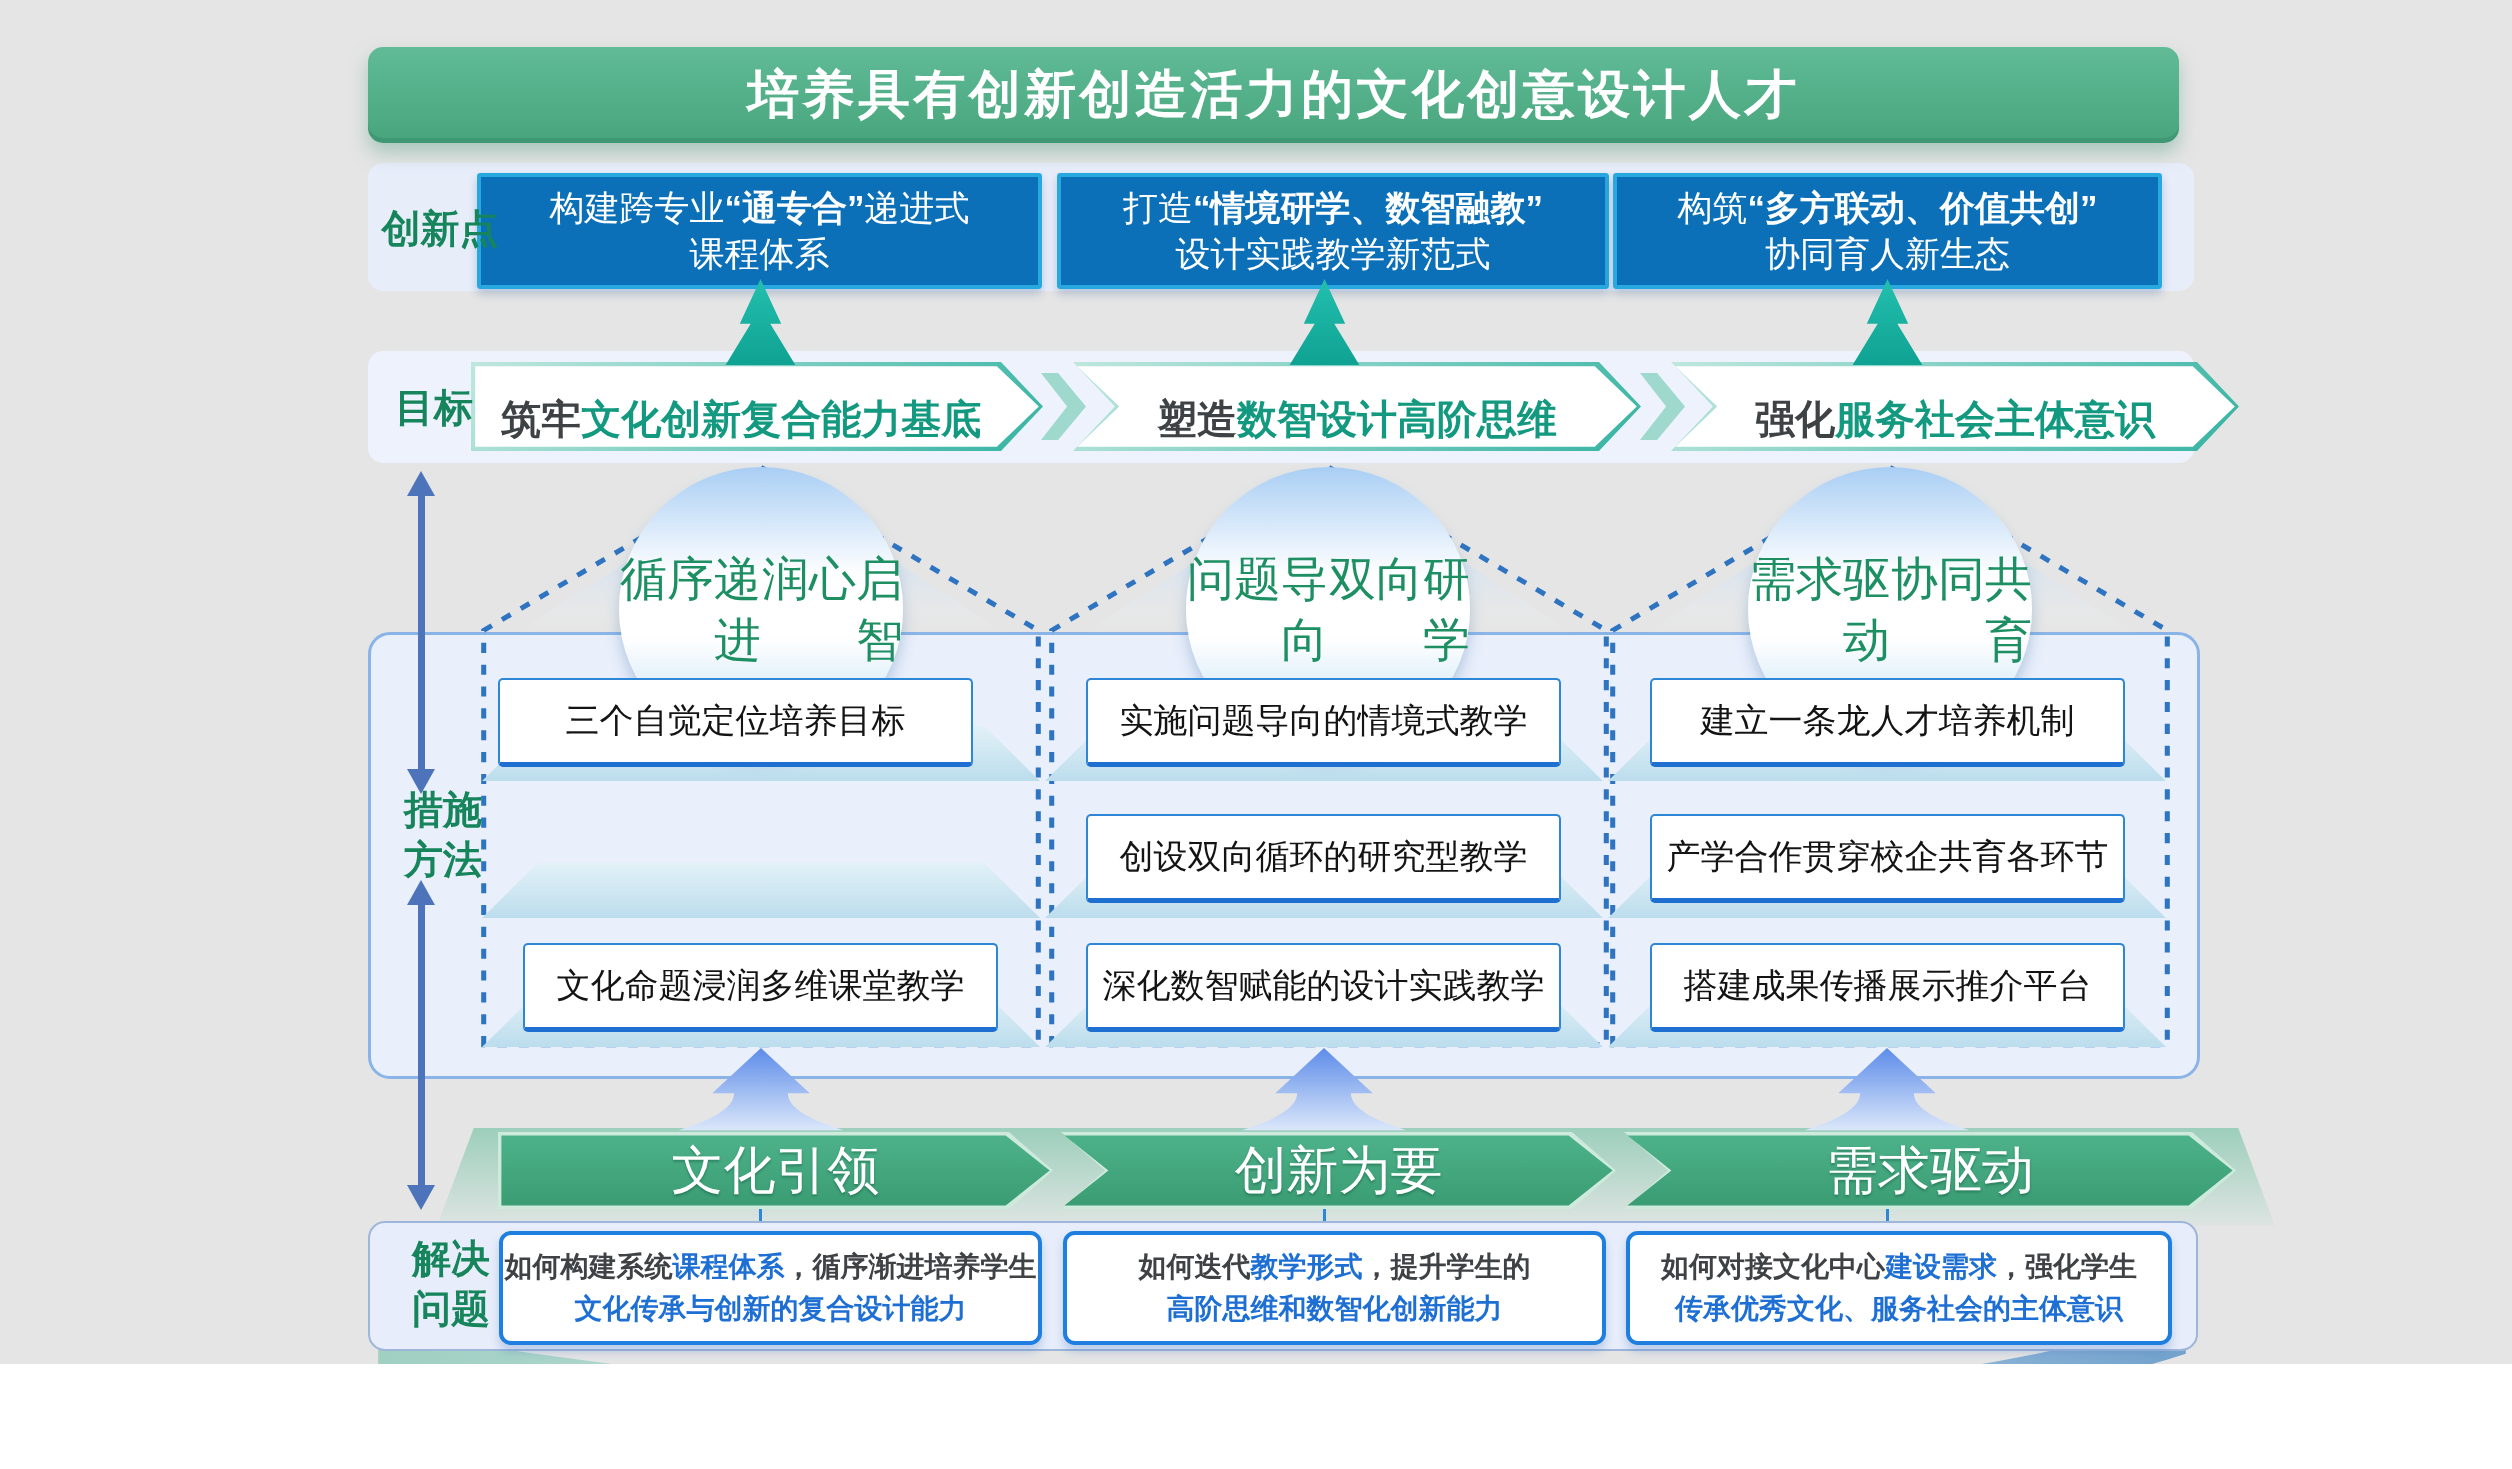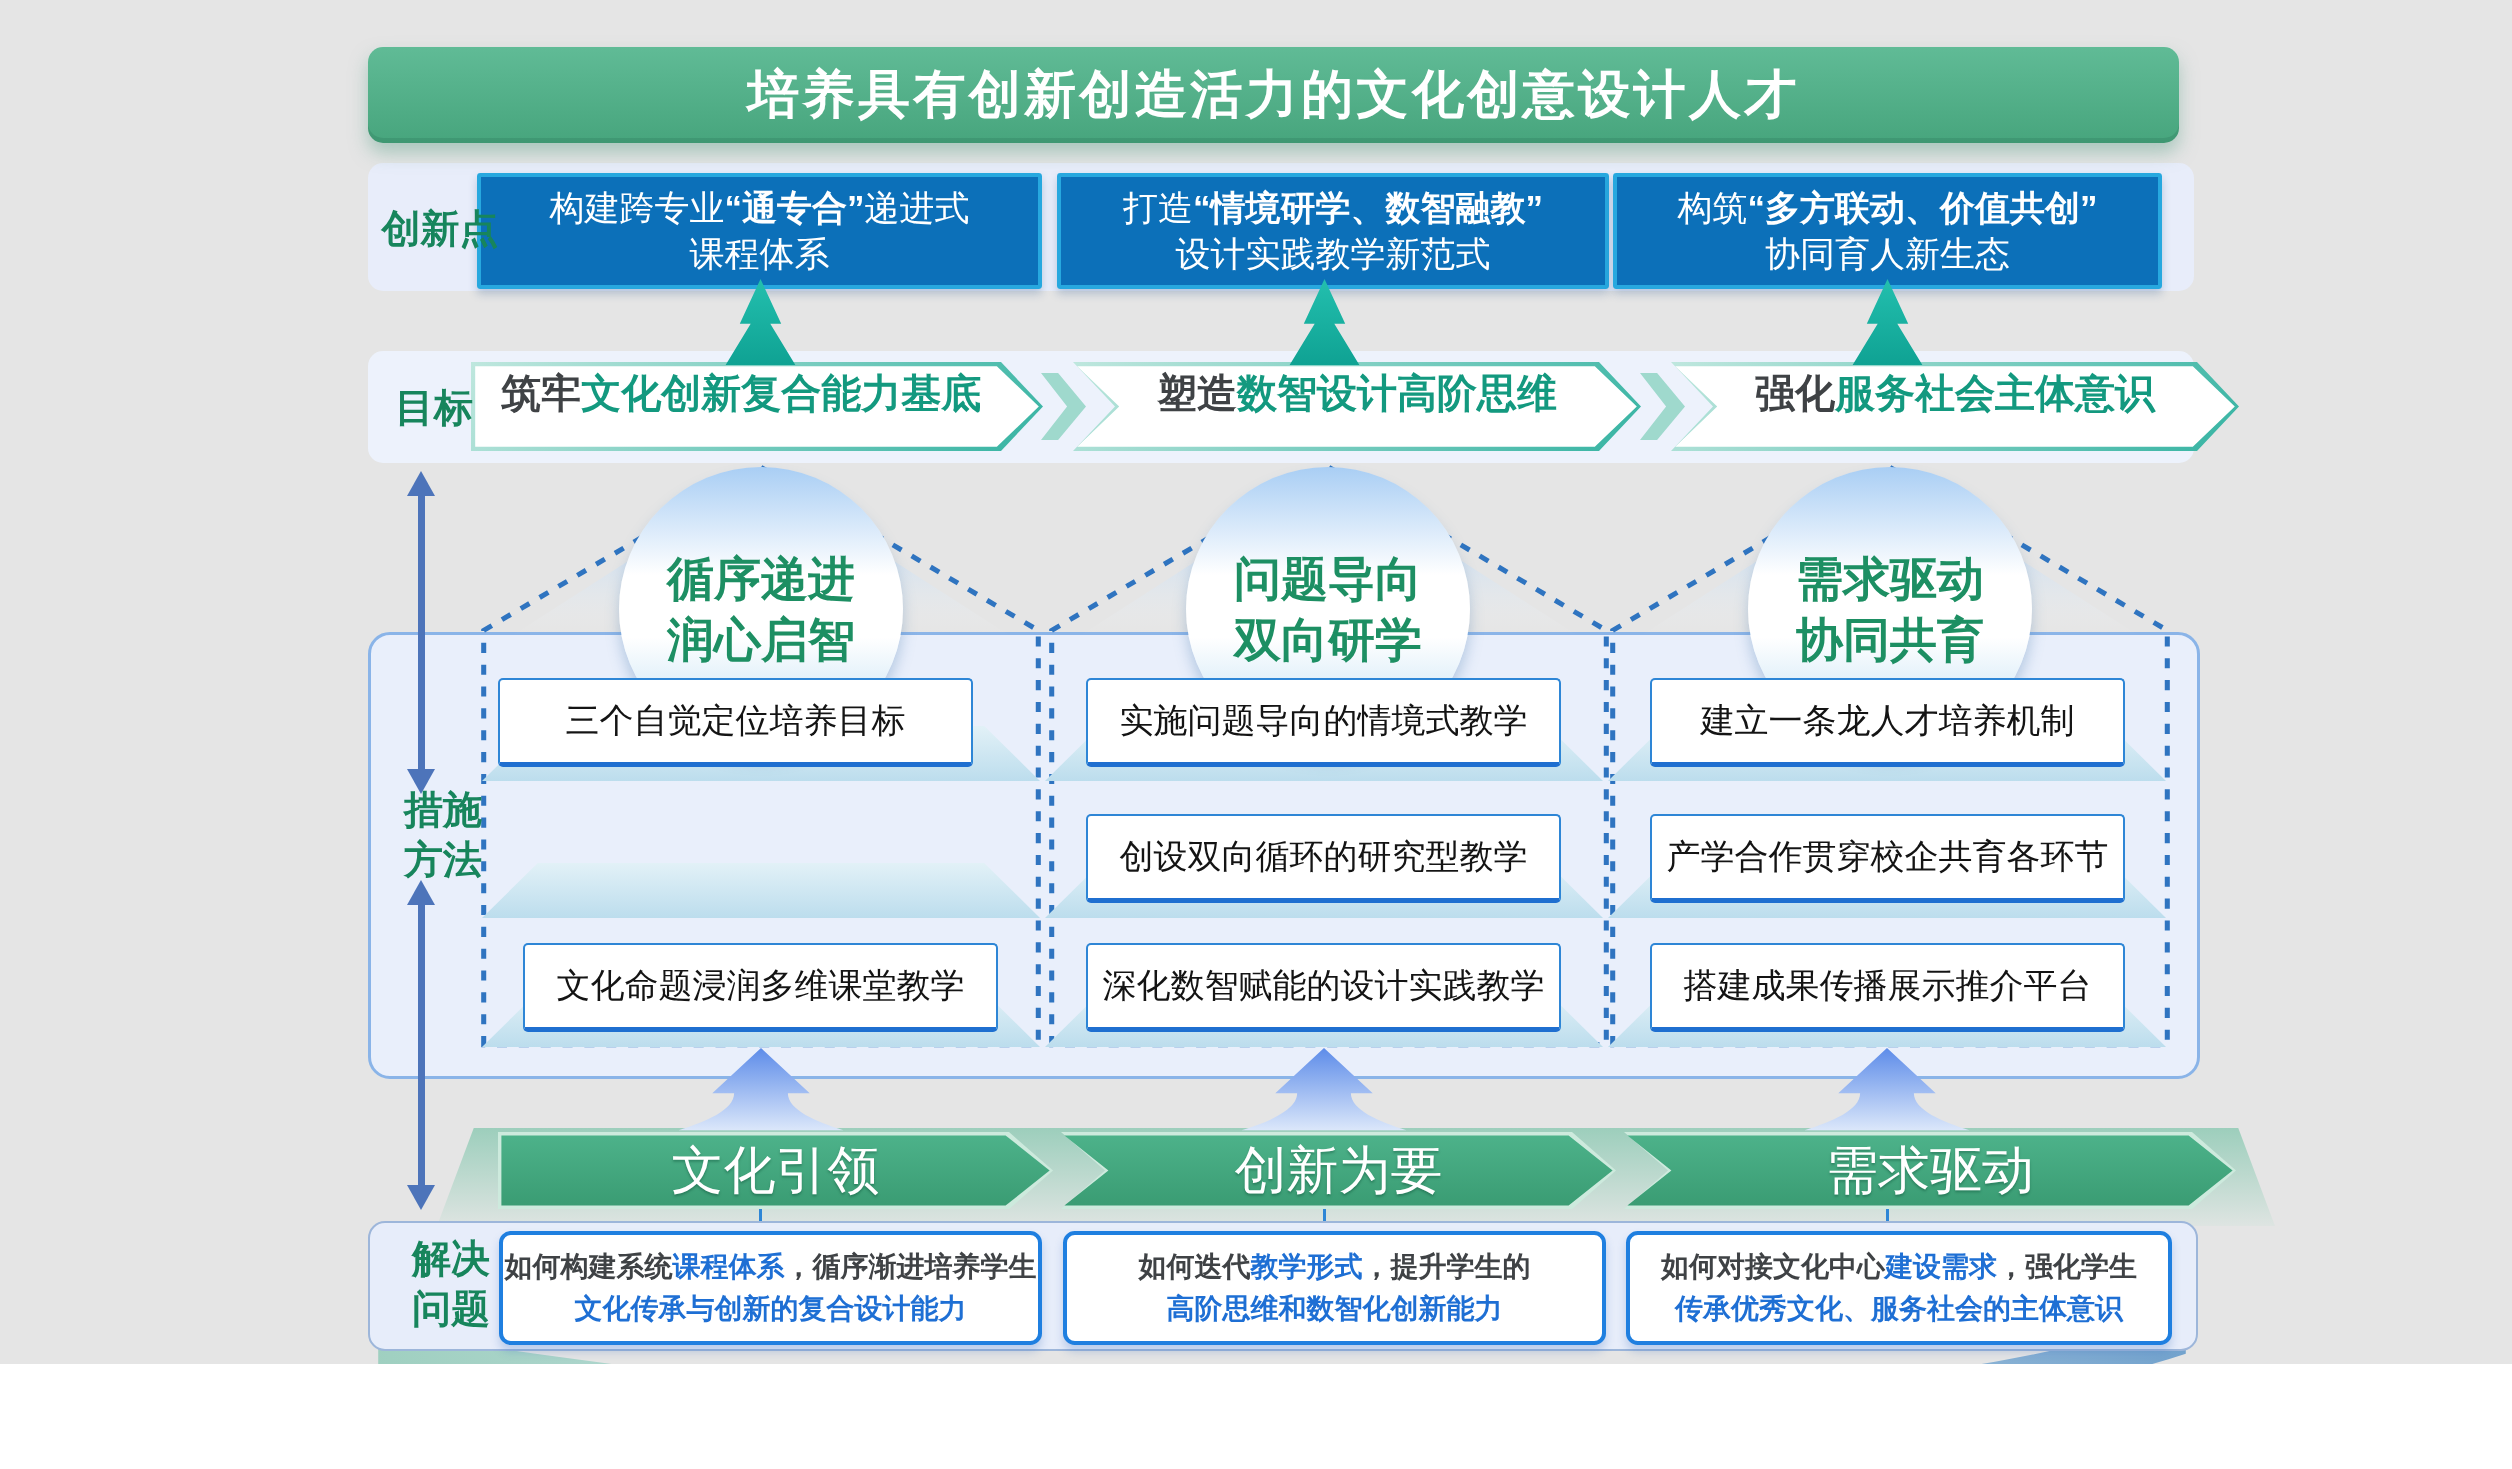--- a/index.html
+++ b/index.html
@@ -26,21 +26,21 @@
   .bluebox b{font-weight:800}
 
   
   .tree-arrow{position:absolute;top:279px;width:109px;height:86px;
               background:linear-gradient(180deg,#23bfae,#0fa293);
               clip-path:polygon(50% 0,69% 52%,59% 52%,82% 100%,18% 100%,41% 52%,31% 52%);z-index:4}
 
   
   .banner{position:absolute;top:362px;height:89px;z-index:3}
   .banner .outer{position:absolute;inset:0;background:linear-gradient(135deg,#bfe7de,#35b3a2)}
-  .banner .inner{position:absolute;inset:4.2px;background:#fff;display:flex;align-items:flex-start;justify-content:center;
+  .banner .inner{position:absolute;inset:4.2px;background:#fff;display:flex;align-items:flex-end;justify-content:center;
                  font-size:40px;font-weight:800;white-space:nowrap}
   .banner.first .outer,.banner.first .inner{clip-path:polygon(0 0,calc(100% - 42px) 0,100% 50%,calc(100% - 42px) 100%,0 100%)}
   .banner.notch .outer,.banner.notch .inner{clip-path:polygon(0 0,calc(100% - 42px) 0,100% 50%,calc(100% - 42px) 100%,0 100%,42px 50%)}
   .banner.first .inner{padding:0 45px 0 13.5px}
   .banner.notch .inner{padding:0 45px 0 45px}
   .dark{color:#3f4245}
   .tealtxt{color:#13997f}
   .sep-chev{position:absolute;top:373px;width:45px;height:67px;background:#9fd9cd;z-index:2;
             clip-path:polygon(0 0,38% 0,100% 50%,38% 100%,0 100%,58% 50%)}
 
@@ -51,22 +51,22 @@
   .varrow:before{top:-23.5px;border-bottom:25px solid #4d74ba}
   .varrow:after{bottom:-23.5px;border-top:25px solid #4d74ba}
 
   
   .measures-box{position:absolute;left:368px;top:632px;width:1826px;height:441px;border:3.4px solid #8ab4e8;
                 border-radius:22px;background:#e9effb;z-index:1}
   .house-svg{position:absolute;top:464px;z-index:2}
   .motto-circle{position:absolute;top:467px;width:284px;height:284px;border-radius:50%;
                 background:linear-gradient(180deg,#a9cef4 0%,#ffffff 38%,#ffffff 60%,#b4daf2 100%);
                 box-shadow:0 10px 13.5px rgba(80,130,180,.35);
-                display:flex;flex-direction:column;align-items:center;justify-content:center;
-                z-index:3;font-size:47px;font-weight:700;color:#1d8f63;line-height:1.3;text-align:center}
+                display:flex;flex-direction:row;align-items:center;justify-content:center;
+                z-index:3;font-size:47px;font-weight:400;color:#1d8f63;line-height:1.3;text-align:right}
   .mbox{position:absolute;width:471px;height:82px;background:#fff;border:2.5px solid #2e86d6;border-bottom:5px solid #1f6fd0;
         border-radius:5px;display:flex;align-items:center;justify-content:center;font-size:34px;color:#141414;z-index:3;
         white-space:nowrap}
   .pedestal{position:absolute;width:558px;height:55px;background:linear-gradient(180deg,#e2f1f7,#bcdded);
             clip-path:polygon(10% 0,90% 0,100% 100%,0 100%);z-index:2}
 
   
   .flame-svg{position:absolute;top:1048px;z-index:3}
 
   

